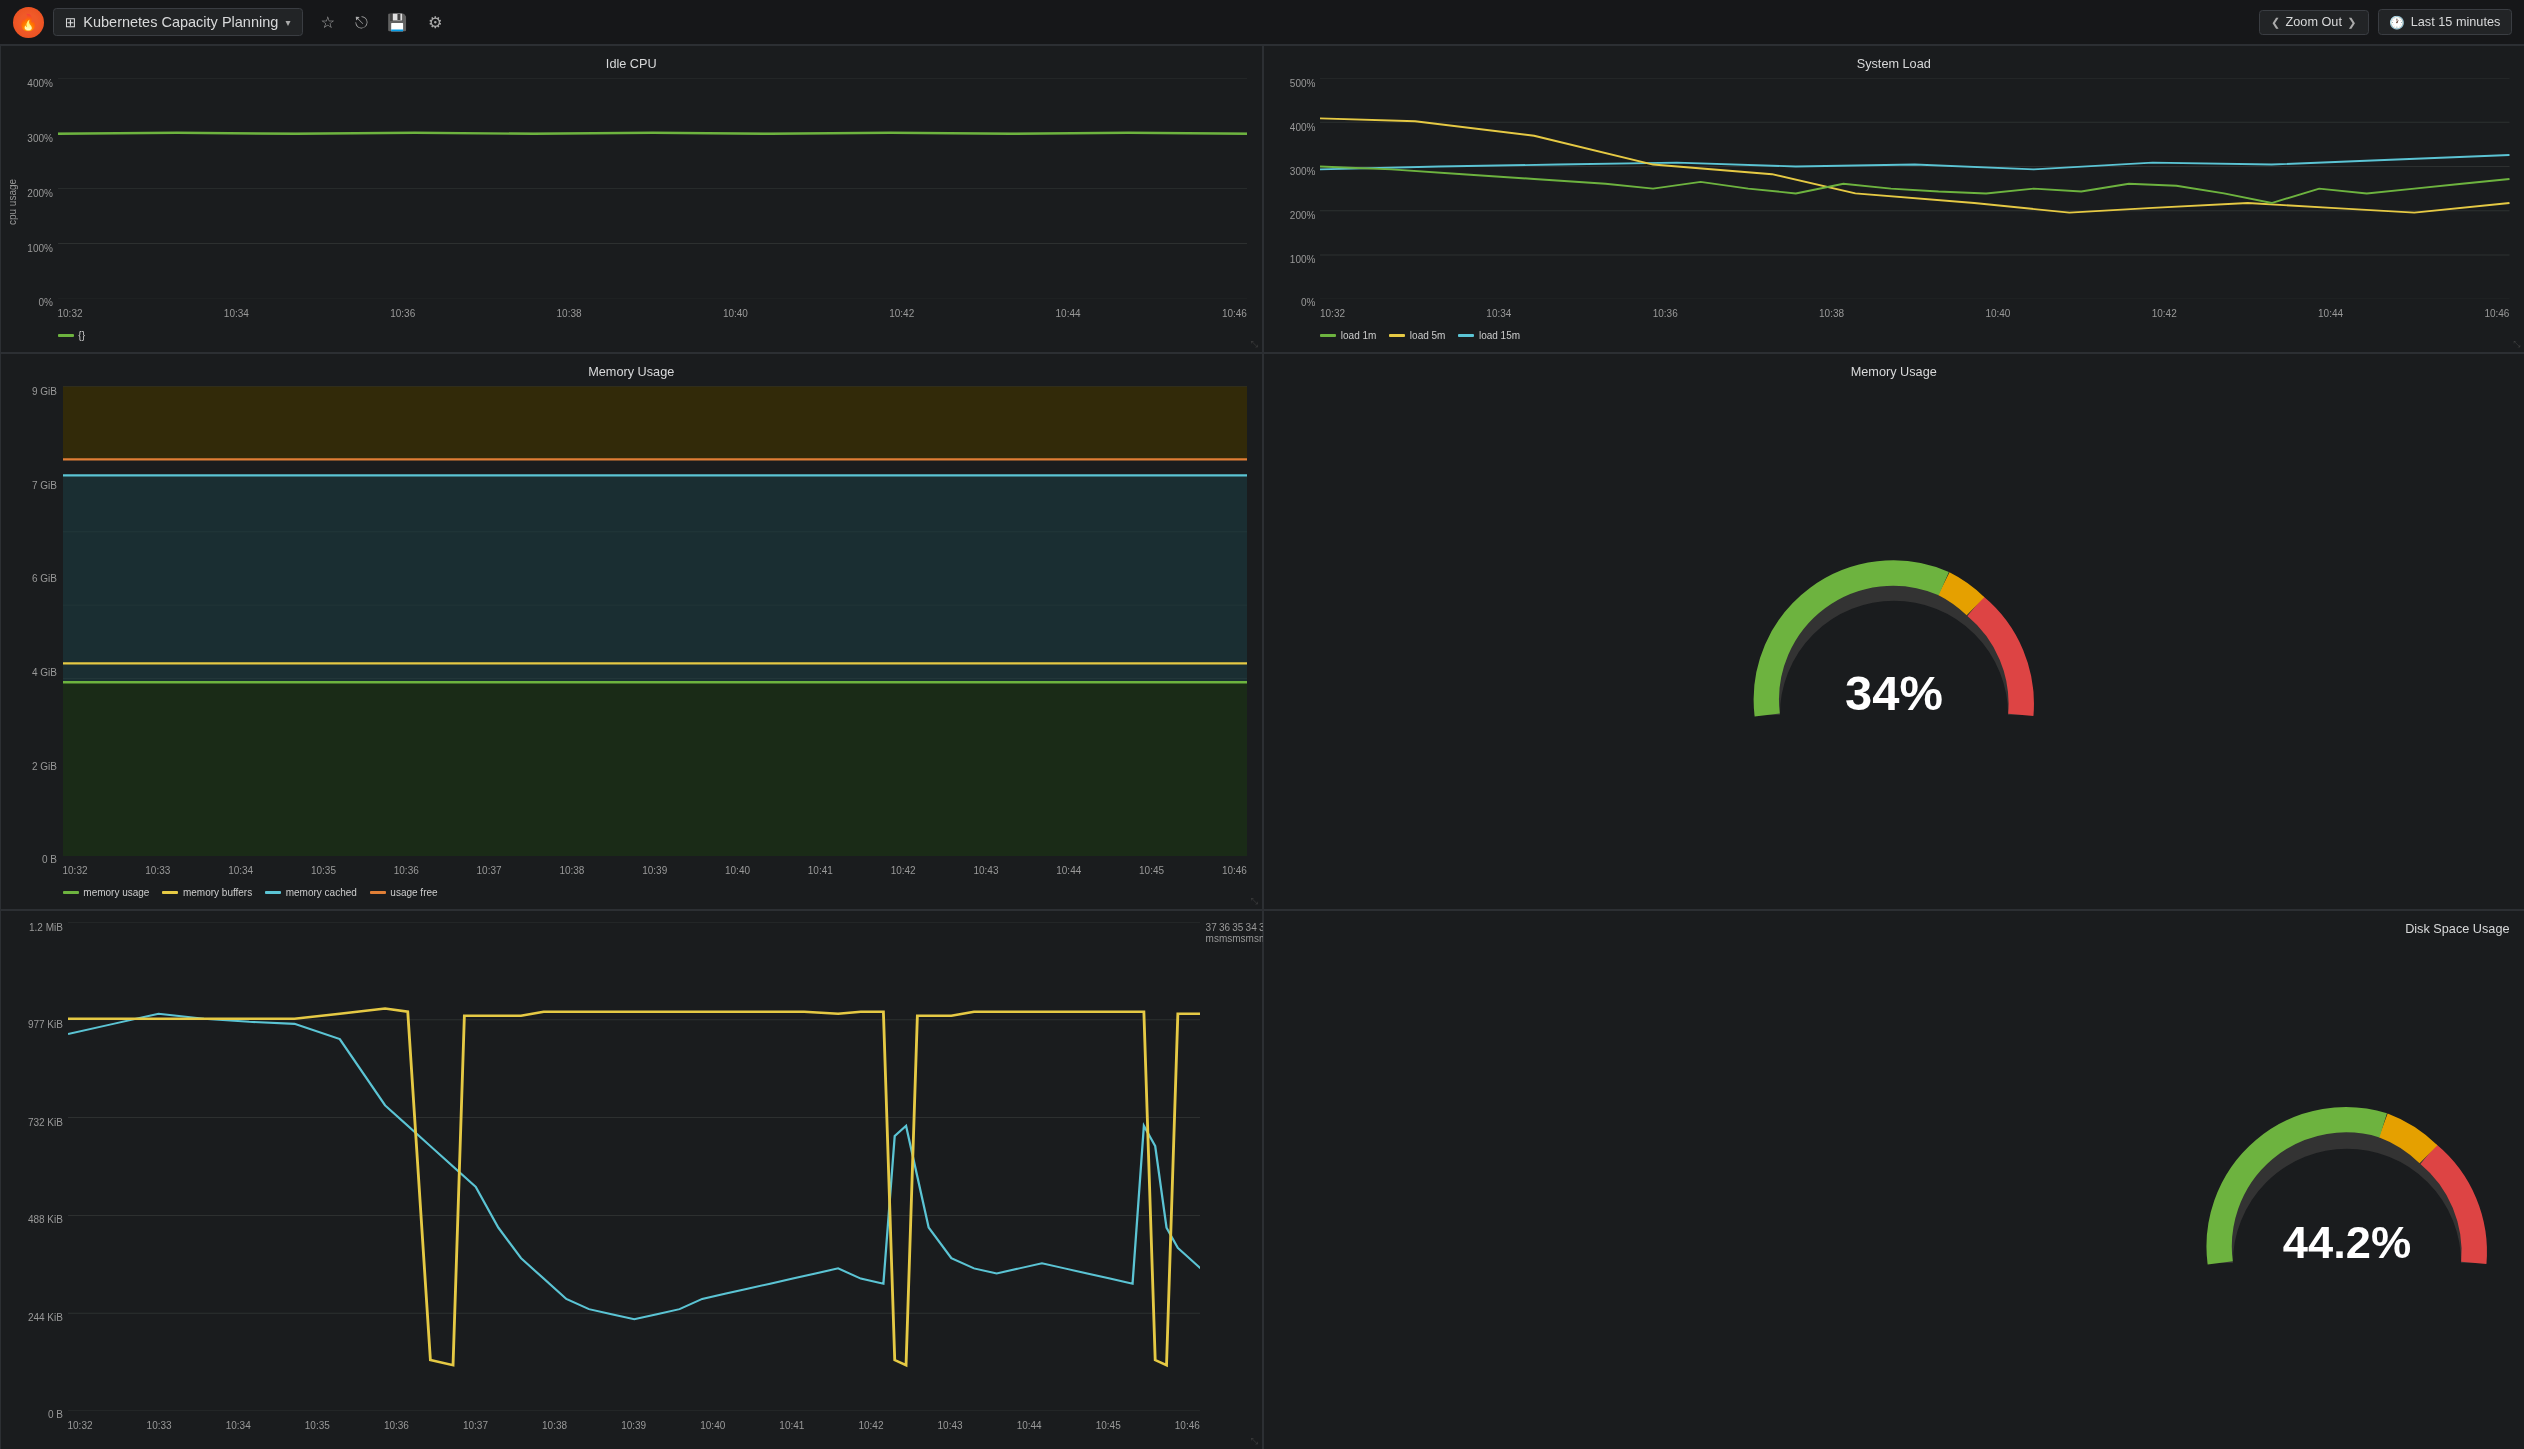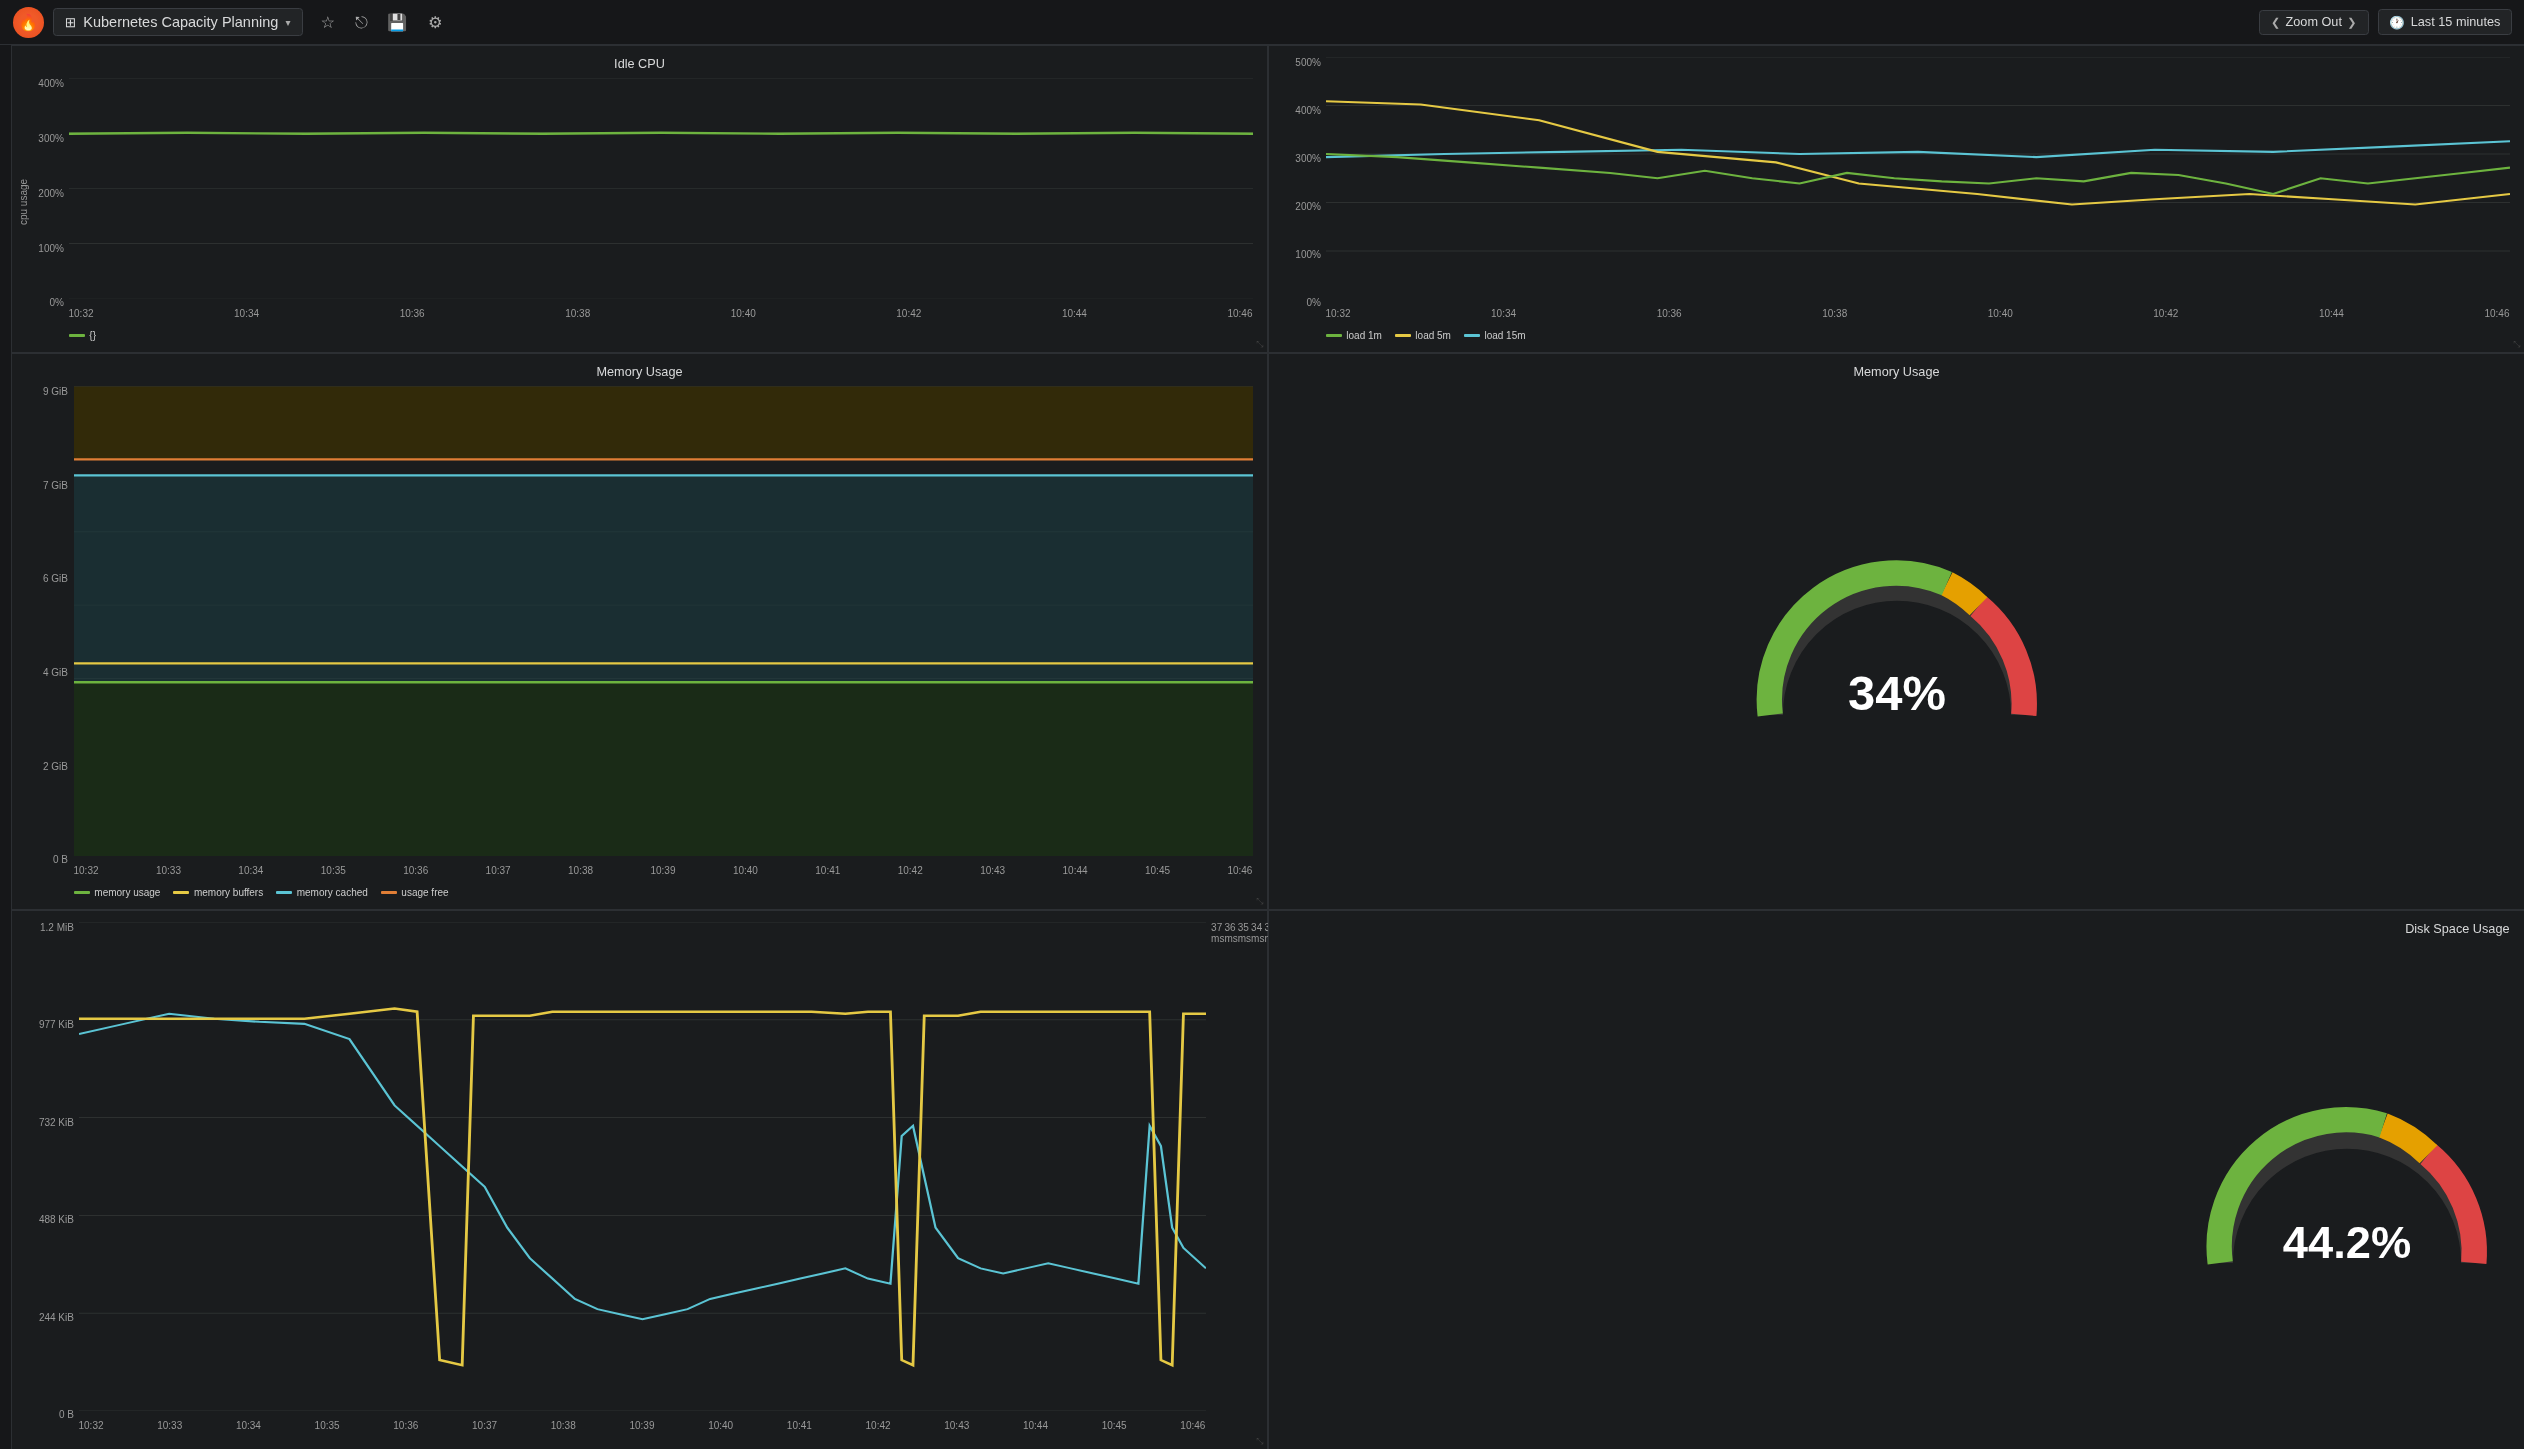--- a/index.html
+++ b/index.html
@@ -63,21 +63,20 @@
     .chevron { font-size: 11px; color: #aaa; }
 
     
     .dashboard-grid {
       display: grid;
       grid-template-columns: 1fr 1fr;
       grid-template-rows: auto auto auto;
       gap: 0;
       height: calc(1450px - 45px);
       overflow: hidden;
-      padding-left: 11px;
     }
 
     
     .panel {
       background: #1a1c1e;
       border: 0.9px solid #2c2f33;
       position: relative;
       display: flex;
       flex-direction: column;
       padding: 11px 14.5px;
@@ -251,20 +250,21 @@
     <div class="legend">
       <div class="legend-item">
         <div class="legend-color" style="background:#6db33f;"></div>
         <span>{}</span>
       </div>
     </div>
     <div class="panel-resize-handle">⤡</div>
   </div>
 
   <div class="panel row1-right">
+    <div class="panel-title">System Load</div>
     <div class="panel-content" style="position:relative; flex:1;">
 
       <div class="y-axis">
         <span>500%</span>
         <span>400%</span>
         <span>300%</span>
         <span>200%</span>
         <span>100%</span>
         <span>0%</span>
       </div>

